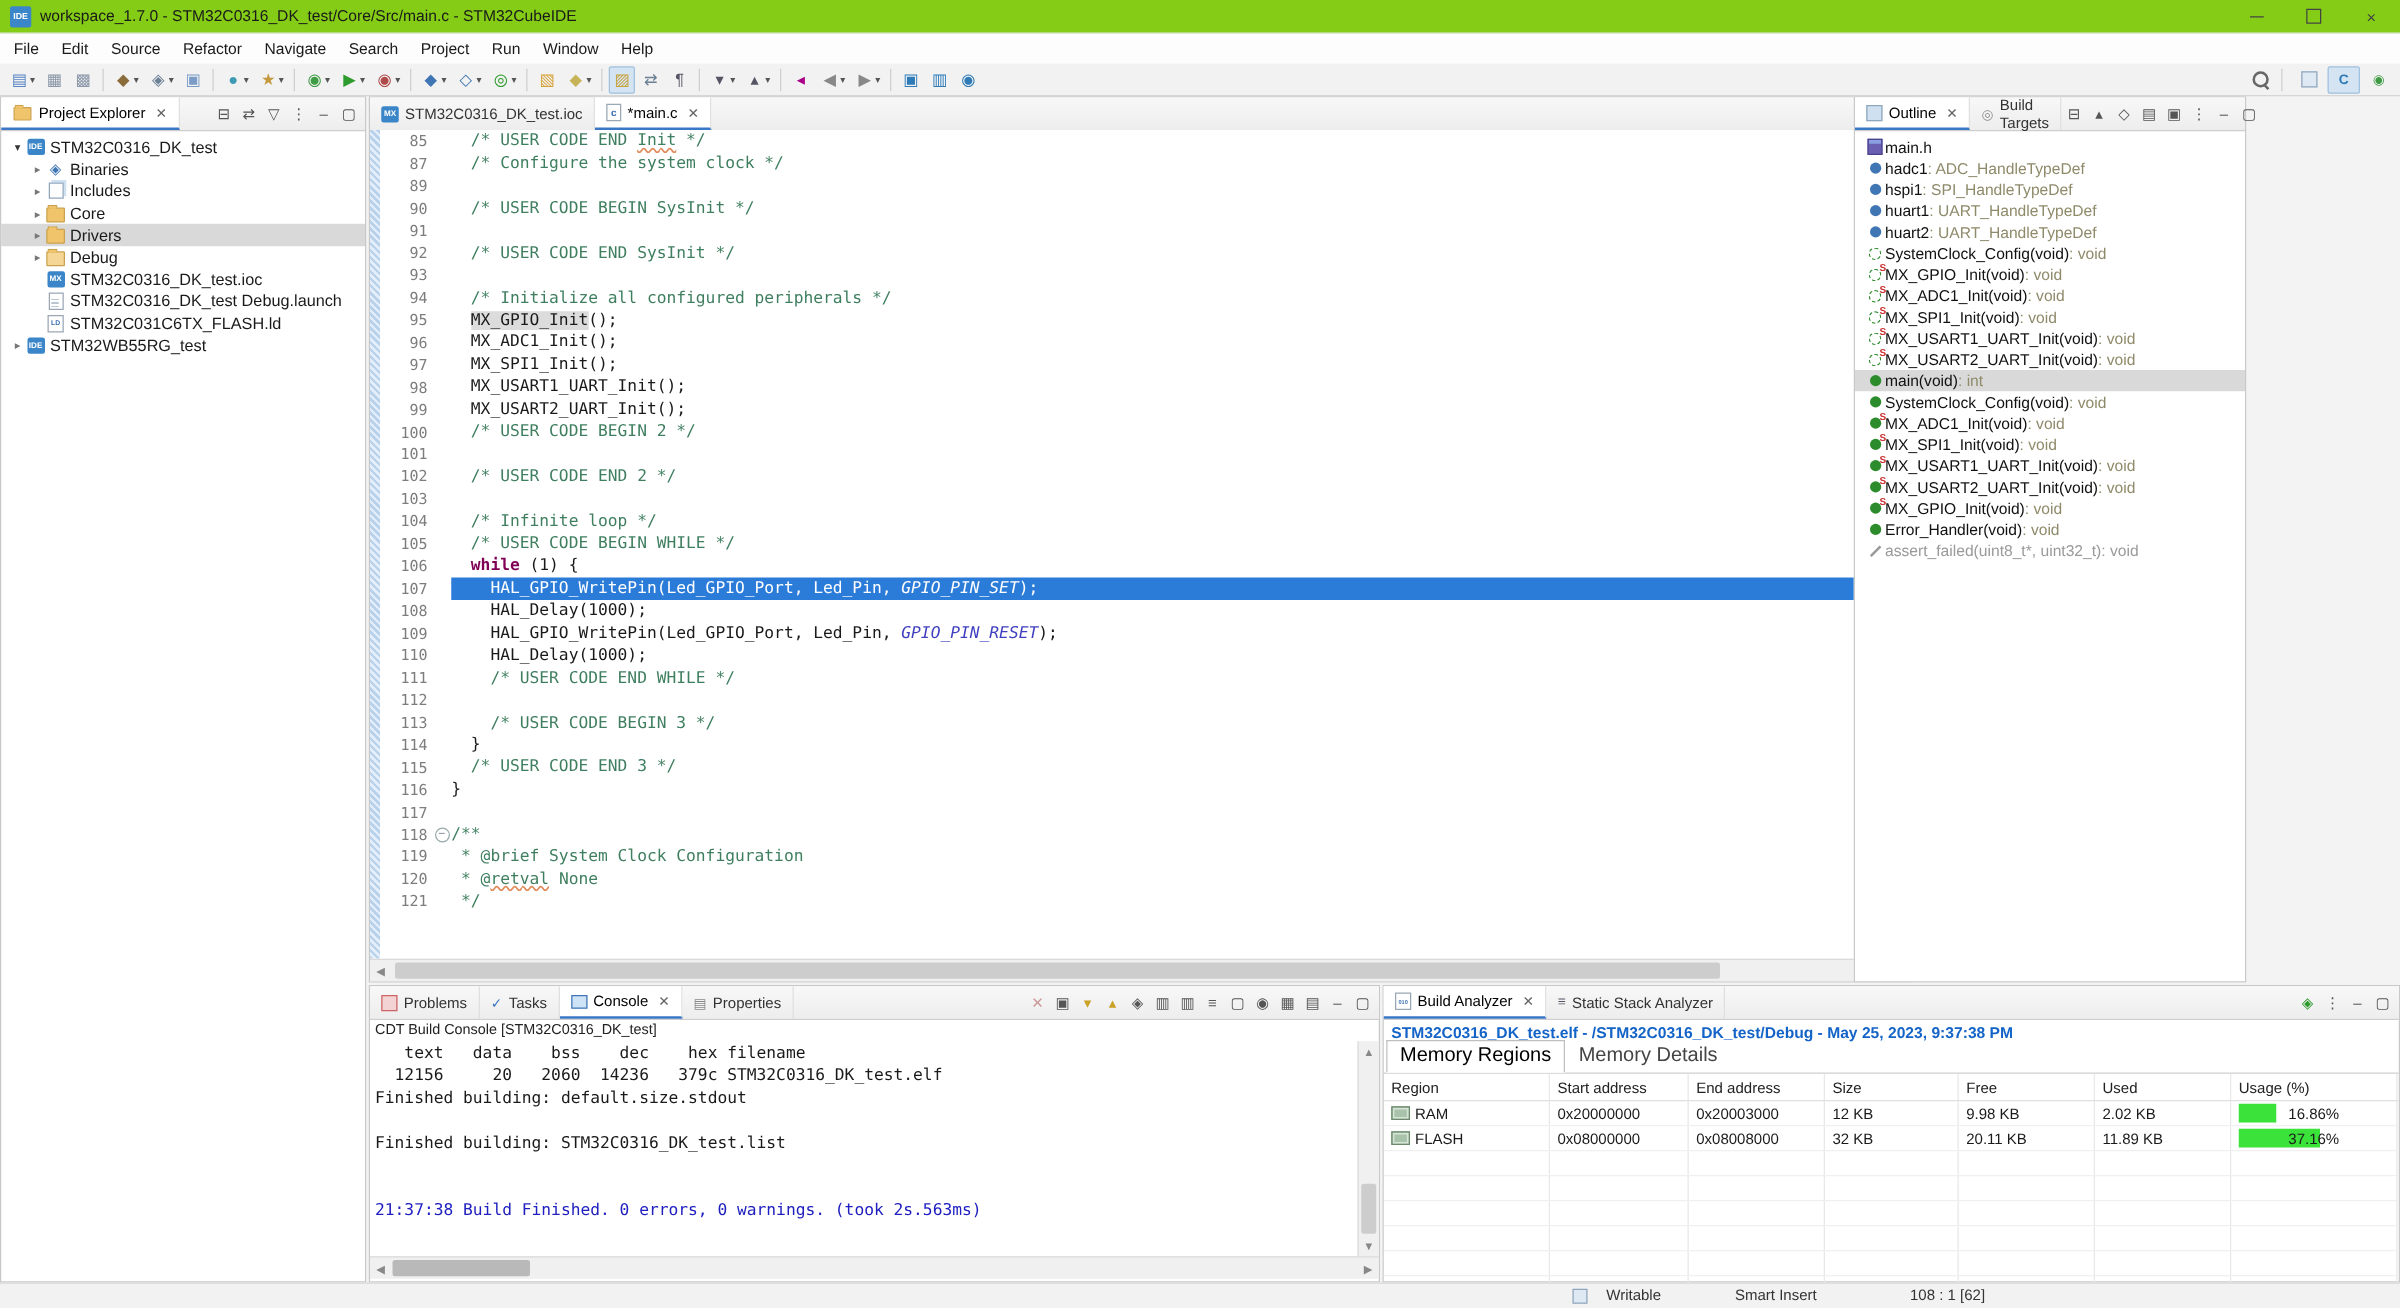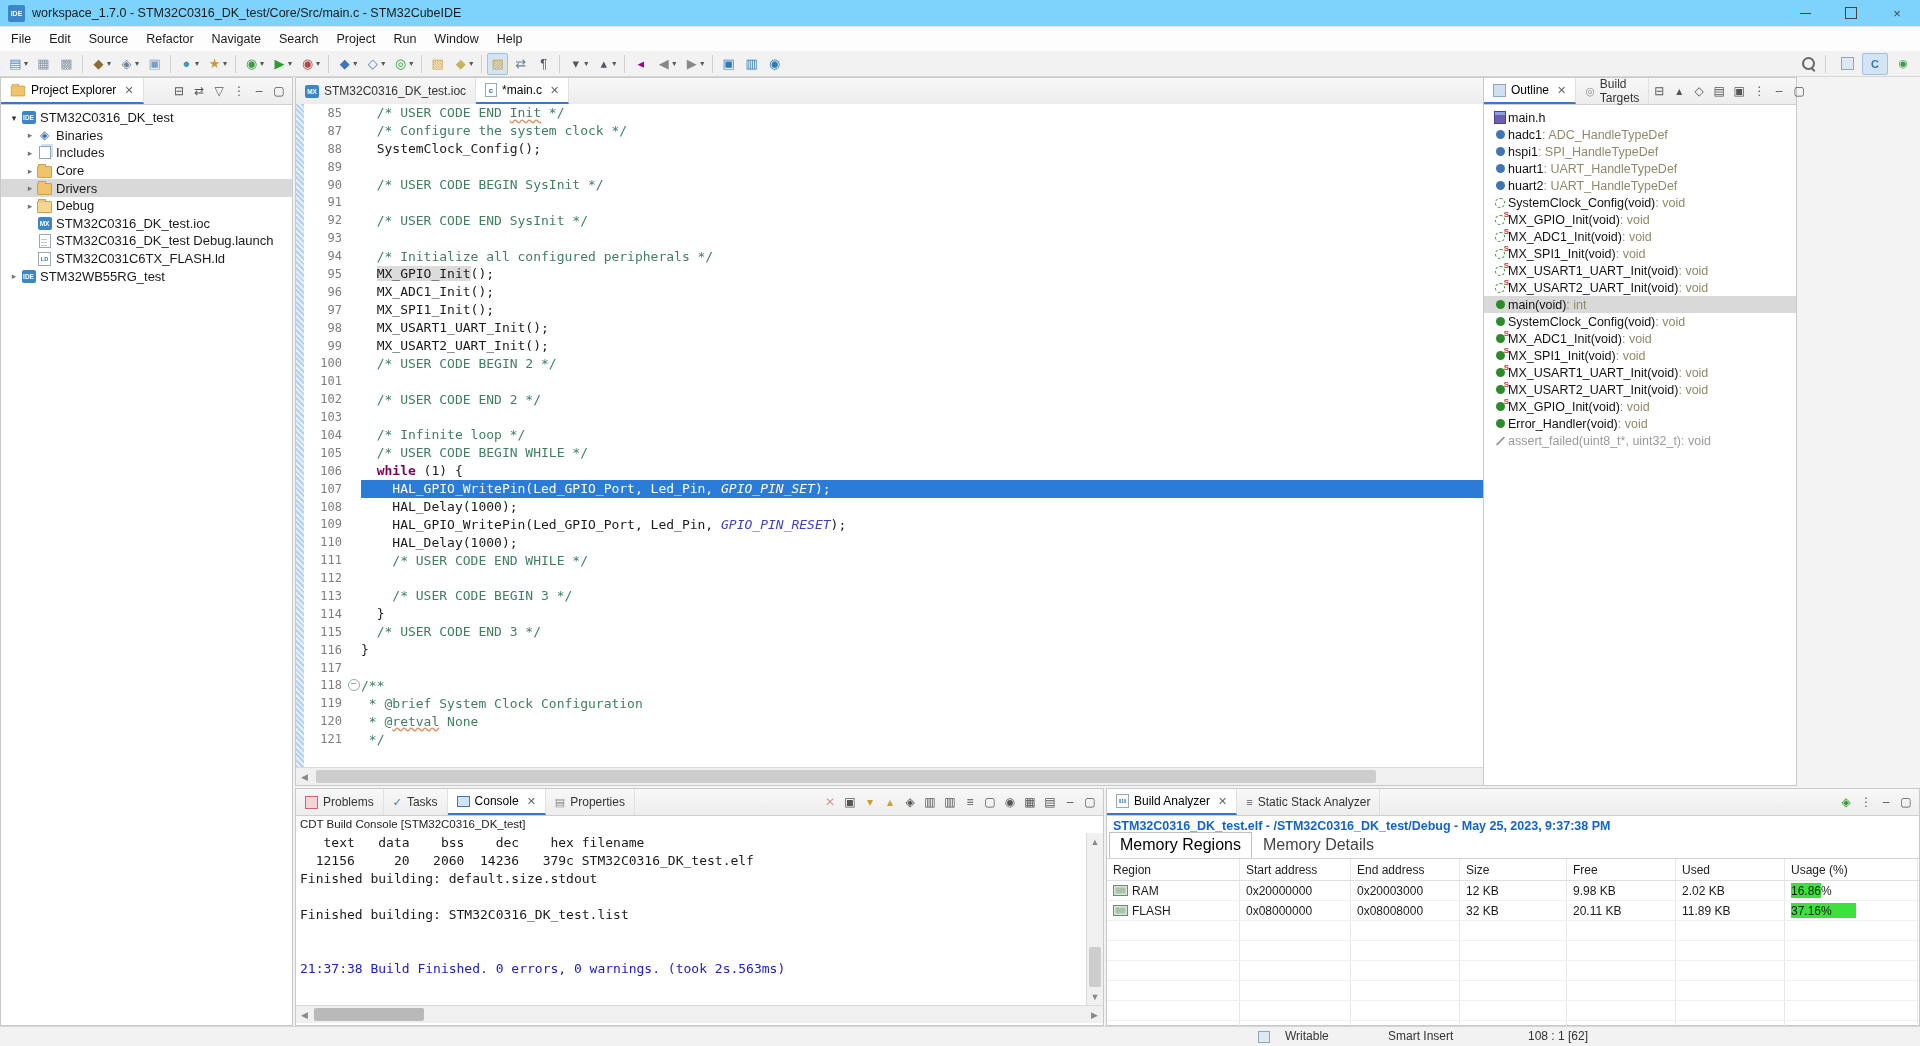--- a/index.html
+++ b/index.html
@@ -1,19 +1,19 @@
 <!DOCTYPE html>
 <html><head>
 <meta charset="utf-8">
 <style>
   html,body{margin:0;padding:0;width:1920px;height:1046px;overflow:hidden;
     font-family:"Liberation Sans",sans-serif;background:#f3f3f3;color:#1a1a1a;}
   .abs{position:absolute;box-sizing:border-box;}
   
-  #titlebar{left:0;top:0;width:1920px;height:27px;background:#7dd3fc;border-bottom:1px solid #e4e4e4;display:flex;align-items:center;}
+  #titlebar{left:0;top:0;width:1920px;height:27px;background:#84cc16;border-bottom:1px solid #e4e4e4;display:flex;align-items:center;}
   .applogo{width:17px;height:17px;background:#3a86c8;color:#fff;font-size:7px;font-weight:bold;
     display:flex;align-items:center;justify-content:center;border-radius:2px;margin:0 7px 0 8px;}
   #title-text{font-size:12.5px;}
   .wctl{width:46px;height:26px;display:flex;align-items:center;justify-content:center;font-size:13px;color:#444;}
   #win-controls{margin-left:auto;display:flex;}
   .wbox{width:10px;height:10px;border:1px solid #444;}
   .wmin{width:11px;height:1px;background:#444;}
   
   #menubar{left:0;top:27px;width:1920px;height:24px;background:#fdfdfd;display:flex;align-items:center;padding-left:2px;}
   .menu-item{padding:3px 9px;font-size:12.5px;border-radius:2px;}
@@ -100,21 +100,21 @@
   
   #ba-header{font-size:12.5px;font-weight:bold;padding:3px 6px;}
   .subtabs{display:flex;height:22px;border-bottom:1px solid #cfcfcf;font-size:16px;padding-left:2px;align-items:flex-end;}
   .subtab{padding:3px 10px;border:1px solid transparent;color:#444;}
   .subtab.active{background:#fff;border-color:#bfbfbf;border-bottom-color:#fff;color:#000;}
   #mem-table{font-size:12px;}
   .mrow{display:flex;height:19px;align-items:center;border-bottom:1px solid #f0f0f0;}
   .mrow.head{height:21px;color:#222;border-bottom:1px solid #e0e0e0;}
   .mcell{padding:0 6px;border-right:1px solid #e8e8e8;height:100%;display:flex;align-items:center;white-space:nowrap;overflow:hidden;}
   .chip{width:13px;height:9px;background:#a9c3ab;border:1px solid #6e8a6e;box-shadow:inset 0 0 0 1.5px #d7e4d8;margin-right:4px;flex:0 0 13px;}
-  .usagewrap{position:relative;}
+  .usagewrap{position:relative;justify-content:center;}
   .ubar{position:absolute;left:6px;top:2px;bottom:2px;z-index:0;}
   .utext{position:relative;z-index:1;}
   
   #statusbar{left:0;top:1026px;width:1920px;height:20px;background:#f2f2f2;border-top:1px solid #d6d6d6;font-size:12px;color:#333;}
   .sitem{position:absolute;top:2px;}
   
   .sq{display:inline-block;width:11px;height:11px;border:1px solid #8fa6bd;background:#dfe9f3;}
 </style>
 </head>
 <body>
@@ -385,25 +385,20 @@
     <div id="code-lines" class="abs">
         <div class="cl">
           <span class="num">85</span>
           <span class="fold"></span>
           <span class="ctxt"><span class="c-com">  /* USER CODE END </span><span class="c-com c-sp">Init</span><span class="c-com"> */</span></span>
         </div>
         <div class="cl">
           <span class="num">87</span>
           <span class="fold"></span>
           <span class="ctxt"><span class="c-com">  /* Configure the system clock */</span></span>
-        </div>
-        <div class="cl">
-          <span class="num">88</span>
-          <span class="fold"></span>
-          <span class="ctxt"><span class="">  SystemClock_Config();</span></span>
         </div>
         <div class="cl">
           <span class="num">89</span>
           <span class="fold"></span>
           <span class="ctxt"></span>
         </div>
         <div class="cl">
           <span class="num">90</span>
           <span class="fold"></span>
           <span class="ctxt"><span class="c-com">  /* USER CODE BEGIN SysInit */</span></span>

